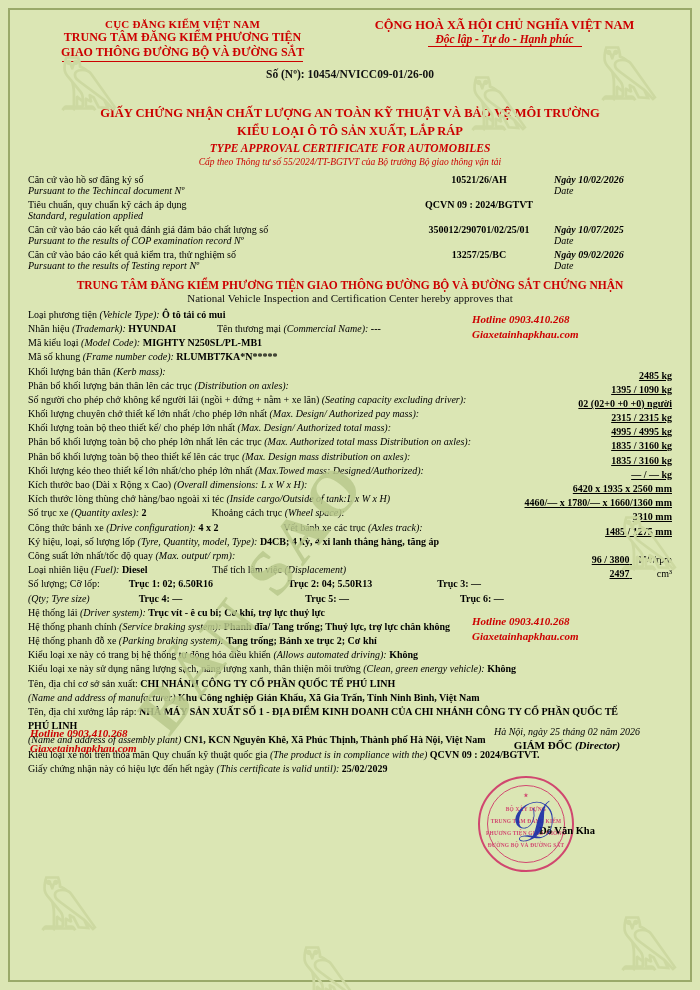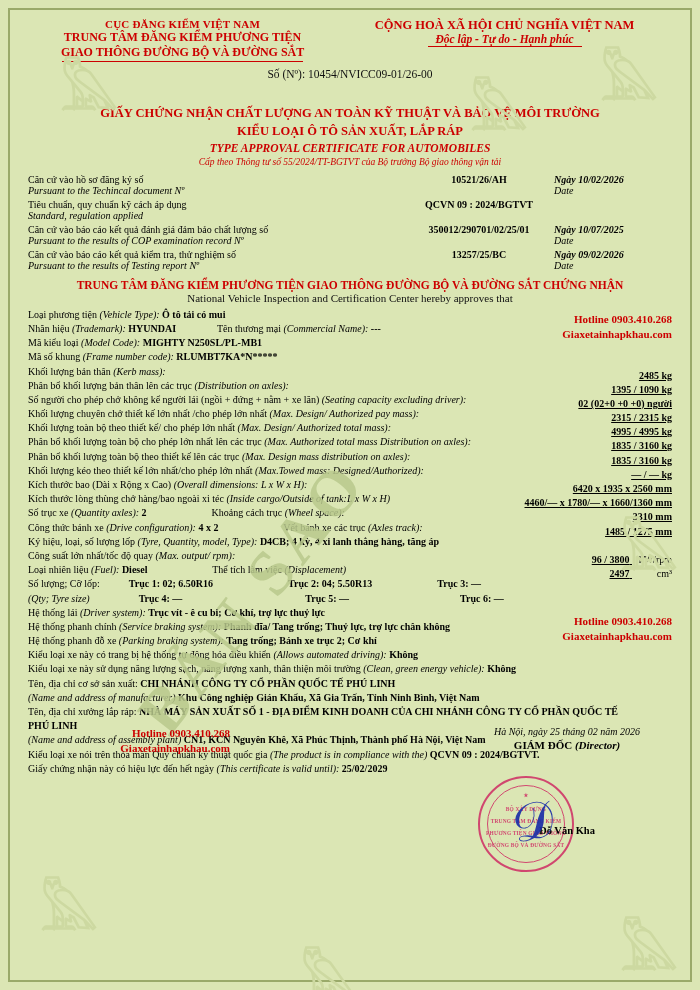--- a/index.html
+++ b/index.html
@@ -28,21 +28,21 @@
   .hdr-l { width:48%; }
   .hdr-r { width:52%; }
   .hdr-l .l1 { font-size:11px; font-weight:bold; color:#cc0000; text-align:center; letter-spacing:.2px;}
   .hdr-l .l2 { font-size:12px; font-weight:bold; color:#cc0000; text-align:center;font-family:Liberation Serif, serif; }
   .hdr-l .l3 { font-size:12px; font-weight:bold; color:#cc0000; text-align:center; }
   .hdr-l .uline { width:78%; margin:1px auto 0 auto; border-bottom:1.4px solid #cc0000; }
   .hdr-r .r1 { font-size:12.5px; font-weight:bold; color:#cc0000; text-align:center; }
   .hdr-r .r2 { font-size:11.5px; font-weight:bold; color:#cc0000; text-align:center; font-style:italic;}
   .hdr-r .uline { width:46%; margin:1px auto 0 auto; border-bottom:1.4px solid #cc0000; }
 
-  .sono { text-align:center; font-size:11.5px; font-weight:normal; color:#111; margin-top:6px;}
+  .sono { text-align:center; font-size:11.5px; font-weight:bold; color:#111; margin-top:6px;}
   .title1 { text-align:center; font-size:12.5px; font-weight:bold; color:#cc0000; margin-top:25px; line-height:1.35;}
   .title2 { text-align:center; font-size:11.5px; font-weight:bold; font-style:italic; color:#cc0000; margin-top:2px;}
   .title3 { text-align:center; font-size:9.5px; font-style:italic; color:#cc0000; margin-top:3px;}
 
   table.rows { width:100%; border-collapse:collapse; margin-top:7px;}
   table.rows td { vertical-align:top; padding:0; }
   .lbl { font-size:10px;margin-top:39px; }
   .lbl .en { font-style:italic; }
   .v-mid { width:150px; text-align:center; font-size:10px; font-weight:bold; }
   .v-right { width:118px; font-size:10px; font-style:italic; }
@@ -55,21 +55,21 @@
   .spec .line { font-size:10px; line-height:1.42; position:relative; white-space:nowrap; }
   .spec .line .en { font-style:italic; }
   .spec .line .val { font-weight:bold; }
   .spec .line .rt { position:absolute; right:0; top:4px; font-weight:bold;text-decoration:underline; }
   .spec .line .unit { font-weight:normal; }
 
   .hot {
     position:absolute; color:#cc0000; font-weight:bold; font-size:11px;
     line-height:1.35; z-index:6;
   }
-  .hot.c { text-align:right; }
+  .hot.c { text-align:left;font-style:italic; }
 
   .footer-sign { position:absolute; right:18px; top:726px; width:230px; text-align:center; z-index:5;}
   .footer-sign .d1 { font-size:10px; font-style:italic; }
   .footer-sign .d2 { font-size:11px; font-weight:bold; margin-top:2px; }
   .footer-sign .d3 { font-size:10.5px; font-weight:bold; margin-top:74px; }
 
   
   .seal {
     position:absolute; left:478px; top:776px; width:96px; height:96px;
     border:2px solid #d03a6a; border-radius:50%;

